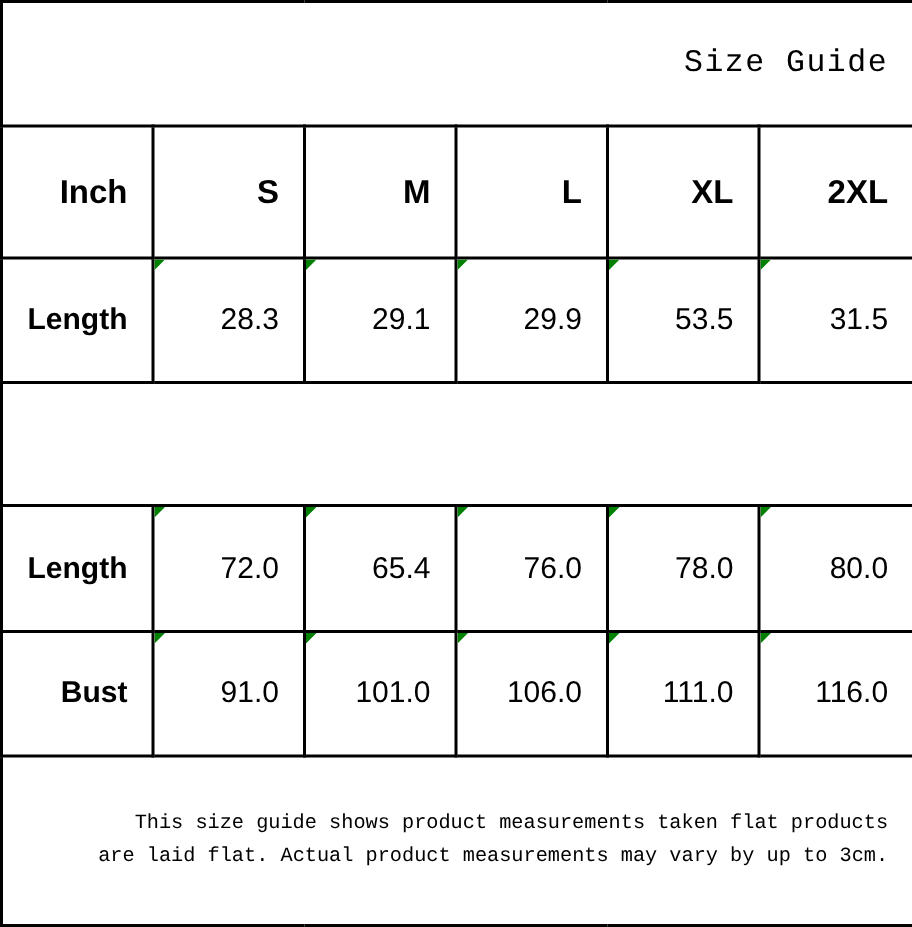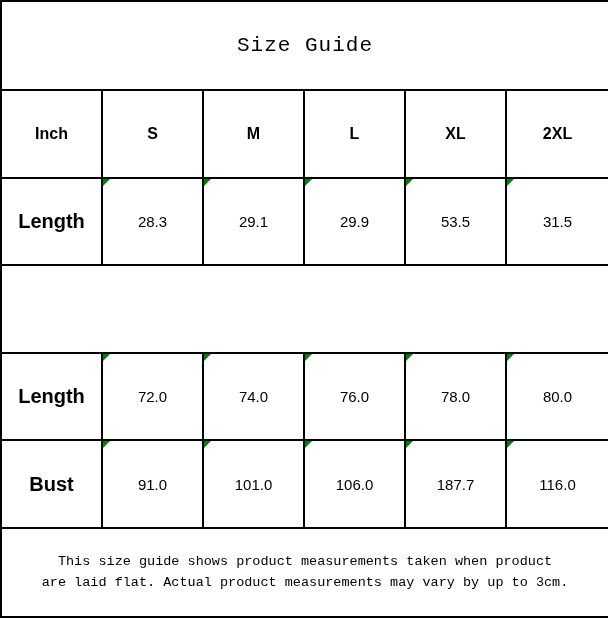--- a/index.html
+++ b/index.html
@@ -13,38 +13,38 @@
   table.size-guide{
     border-collapse:collapse;
     table-layout:fixed;
     width:608px;height:618px;
     background:var(--background);
     color:var(--text);
     font-family:"Liberation Sans",sans-serif;
   }
   td{
     border:2px solid var(--border);
-    text-align:center;
+    text-align:right;
     vertical-align:middle;
-    padding:0;
+    padding:16px;
     position:relative;
     overflow:hidden;
   }
   tr.row-title{height:57px;}
   tr.row{height:56px;}
   tr.row-footer{height:57px;}
   td.title-cell{
     font-family:"Liberation Mono","DejaVu Sans Mono",monospace;
     font-size:21px;
     letter-spacing:1px;
     font-weight:normal;
   }
-  td.head-cell{font-weight:bold;font-size:16px;}
+  td.head-cell{font-weight:bold;font-size:22px;}
   td.label-cell{font-weight:bold;font-size:20px;}
-  td.value-cell{font-size:15px;font-weight:normal;}
+  td.value-cell{font-size:20px;font-weight:normal;}
   td.footer-cell{
     font-family:"Liberation Mono","DejaVu Sans Mono",monospace;
     font-size:13.5px;
     line-height:1.6;
     letter-spacing:0px;
   }
   .tri{
     position:absolute;
     top:0;left:0;
     width:0;height:0;
@@ -91,36 +91,36 @@
 
 
   <tr class="row">
     <td colspan="6" class="spacer-cell"></td>
   </tr>
 
 
   <tr class="row">
     <td class="label-cell">Length</td>
     <td class="value-cell"><span class="tri"></span><span>72.0</span></td>
-    <td class="value-cell"><span class="tri"></span><span>74.0</span></td>
+    <td class="value-cell"><span class="tri"></span><span>65.4</span></td>
     <td class="value-cell"><span class="tri"></span><span>76.0</span></td>
     <td class="value-cell"><span class="tri"></span><span>78.0</span></td>
     <td class="value-cell"><span class="tri"></span><span>80.0</span></td>
   </tr>
 
   <tr class="row">
     <td class="label-cell">Bust</td>
     <td class="value-cell"><span class="tri"></span><span>91.0</span></td>
     <td class="value-cell"><span class="tri"></span><span>101.0</span></td>
     <td class="value-cell"><span class="tri"></span><span>106.0</span></td>
-    <td class="value-cell"><span class="tri"></span><span>187.7</span></td>
+    <td class="value-cell"><span class="tri"></span><span>111.0</span></td>
     <td class="value-cell"><span class="tri"></span><span>116.0</span></td>
   </tr>
 
 
   <tr class="row-footer">
     <td colspan="6" class="footer-cell">
-      <div>This size guide shows product measurements taken when product</div>
+      <div>This size guide shows product measurements taken flat products</div>
       <div>are laid flat. Actual product measurements may vary by up to 3cm.</div>
     </td>
   </tr>
 </tbody>
   </table>
 
 </body></html>

